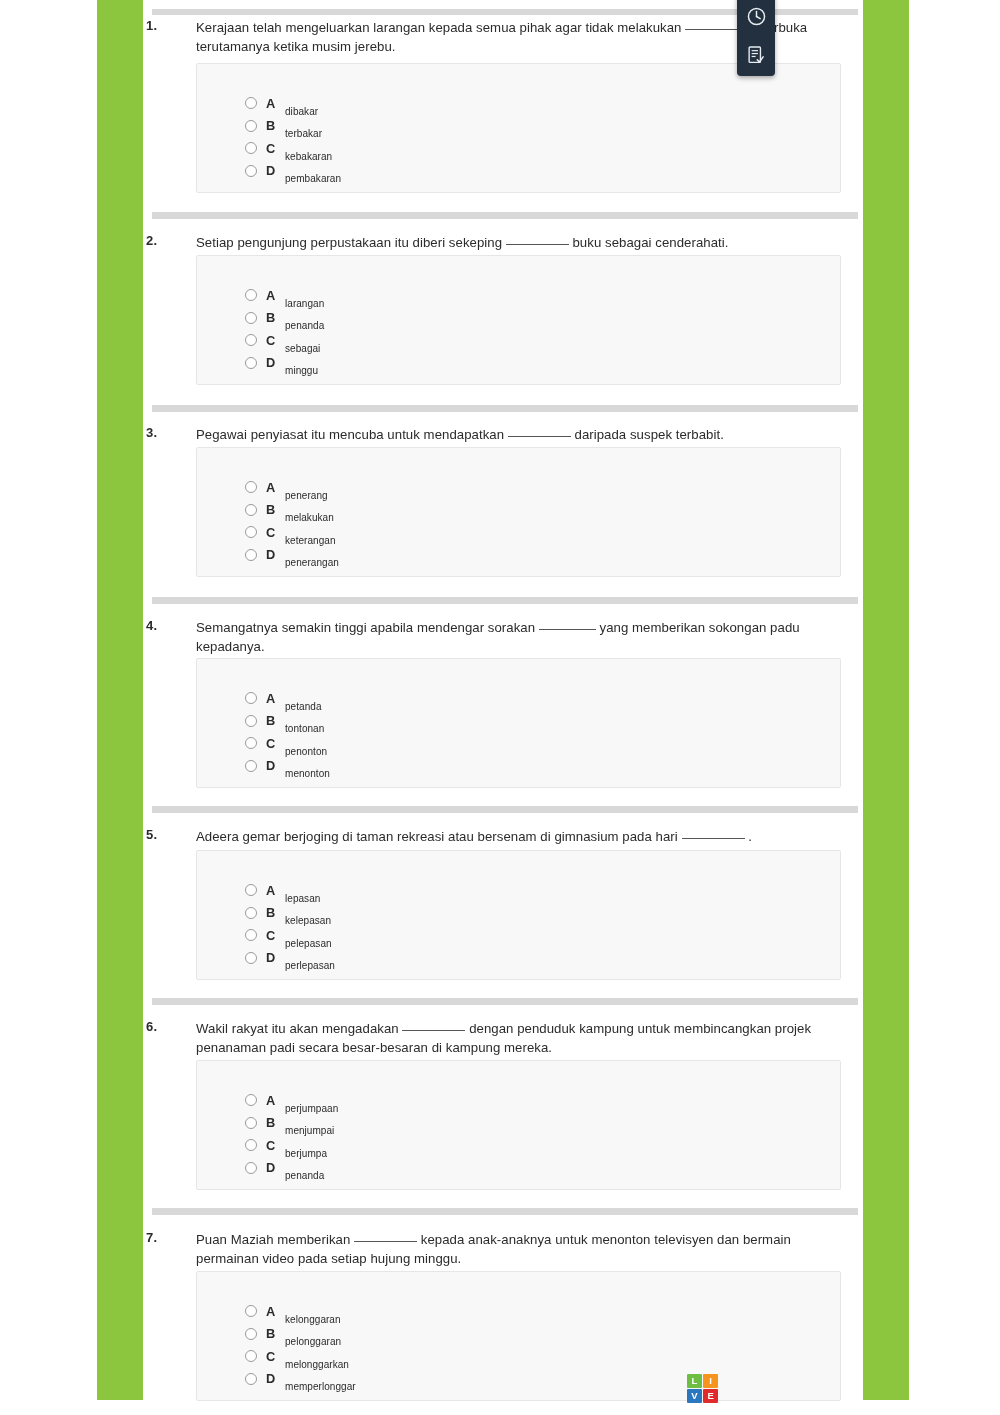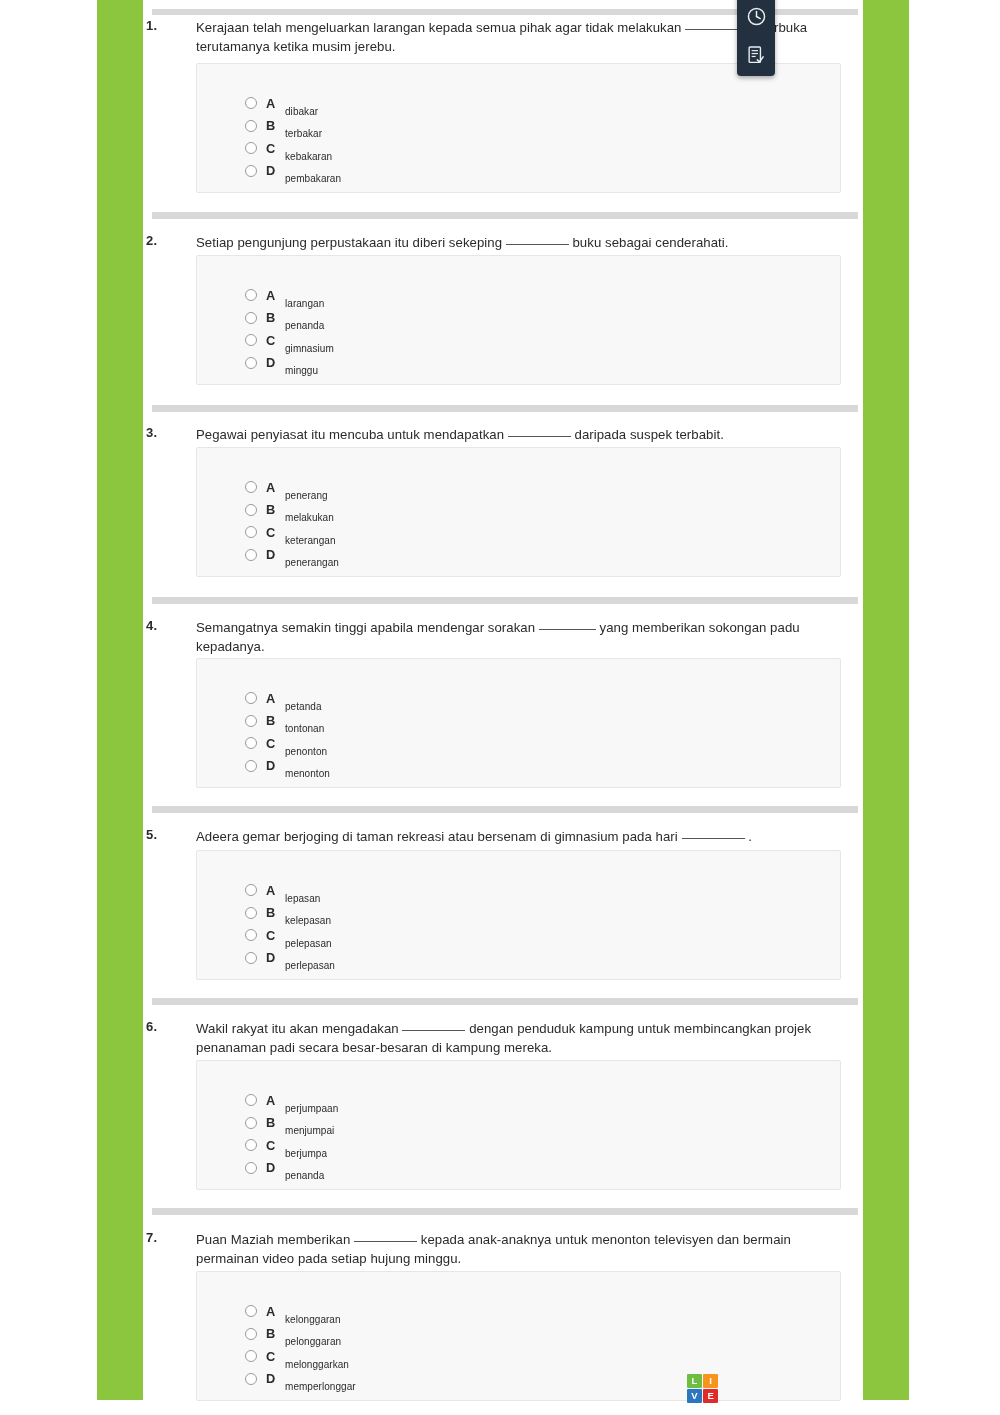--- a/index.html
+++ b/index.html
@@ -259,21 +259,21 @@
               <span class="opt-text">larangan</span>
             </div>
             <div class="option-row">
               <span class="radio"></span>
               <span class="opt-letter">B</span>
               <span class="opt-text">penanda</span>
             </div>
             <div class="option-row">
               <span class="radio"></span>
               <span class="opt-letter">C</span>
-              <span class="opt-text">gimnasium</span>
+              <span class="opt-text">sebagai</span>
             </div>
             <div class="option-row">
               <span class="radio"></span>
               <span class="opt-letter">D</span>
               <span class="opt-text">minggu</span>
             </div>
           </div>
         </div>
         <div class="question" style="top: 425px;">
           <div class="q-head">

